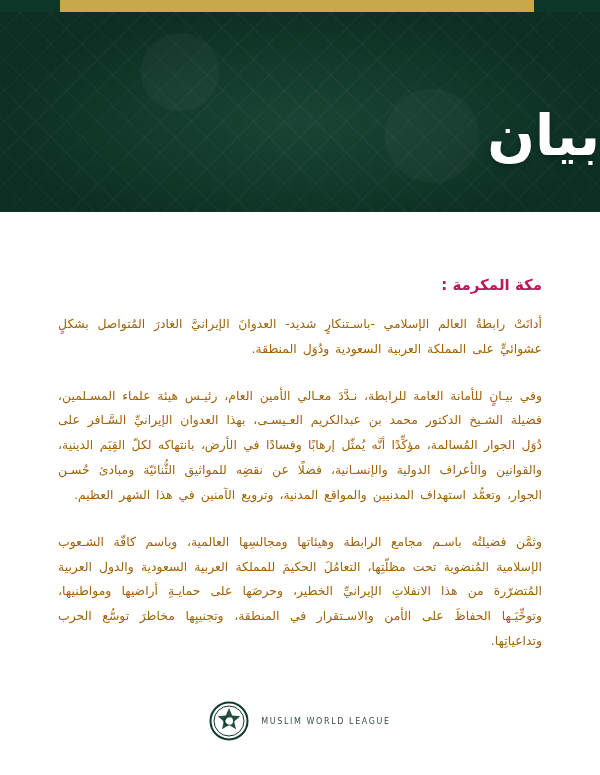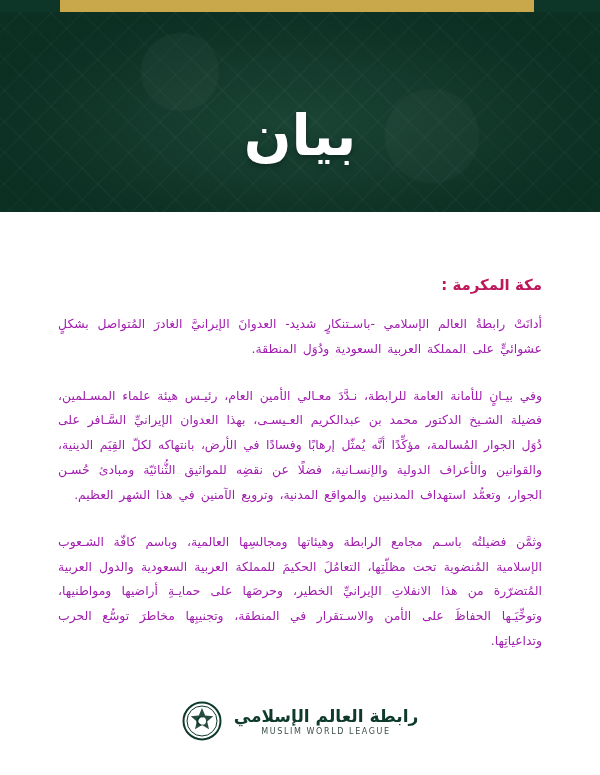--- a/index.html
+++ b/index.html
@@ -59,21 +59,20 @@
   .header .vignette {
     position: absolute;
     inset: 0;
     background: radial-gradient(ellipse at 50% 55%, rgba(255,255,255,0.05) 0%, rgba(0,0,0,0.18) 75%);
   }
   .header-title {
     position: absolute;
     left: 0;
     right: 0;
     top: 96px;
-    text-align: center;
     color: #ffffff;
     font-family: "DejaVu Sans", "Liberation Sans", sans-serif;
     font-size: 56px;
     font-weight: bold;
     letter-spacing: 1px;
     line-height: 1;
     text-shadow: 0 2px 6px rgba(0,0,0,0.35);
   }
   
   .body {
@@ -99,21 +98,21 @@
     right: 58px;
     left: 58px;
     direction: rtl;
   }
   p.para {
     margin: 0 0 22px 0;
     text-align: justify;
     text-align-last: right;
     font-size: 12.4px;
     line-height: 2.0;
-    color: #a21caf;
+    color: #a16207;
     letter-spacing: 0.2px;
     word-spacing: 2px;
   }
   
   .footer {
     position: absolute;
     bottom: 34px;
     left: 0;
     width: 600px;
     text-align: center;
@@ -169,21 +168,20 @@
 
     <div class="paragraphs">
       <p class="para">أدانَتْ رابطةُ العالم الإسلامي -باسـتنكارٍ شديد- العدوانَ الإيرانيَّ الغادرَ المُتواصل بشكلٍ عشوائيٍّ على المملكة العربية السعودية ودُوَل المنطقة.</p>
       <p class="para">وفي بيـانٍ للأمانة العامة للرابطة، نـدَّدَ معـالي الأمين العام، رئيـس هيئة علماء المسـلمين، فضيلة الشـيخ الدكتور محمد بن عبدالكريم العـيسـى، بهذا العدوان الإيرانيِّ السَّـافر على دُوَل الجوار المُسالمة، مؤكِّدًا أنَّه يُمثّل إرهابًا وفسادًا في الأرض، بانتهاكه لكلّ القِيَم الدينية، والقوانين والأعراف الدولية والإنسـانية، فضلًا عن نقضِه للمواثيق الثُّنائيّة ومبادئ حُسـن الجوار، وتعمُّد استهداف المدنيين والمواقع المدنية، وترويع الآمنين في هذا الشهر العظيم.</p>
       <p class="para">وثمَّن فضيلتُه باسـم مجامع الرابطة وهيئاتها ومجالسِها العالمية، وباسم كافّة الشـعوب الإسلامية المُنضوية تحت مظلّتِها، التعامُلَ الحكيمَ للمملكة العربية السعودية والدول العربية المُتضرّرة من هذا الانفلاتِ الإيرانيِّ الخطير، وحرصَها على حمايـةِ أراضيها ومواطنيها، وتوخِّيَـها الحفاظَ على الأمن والاسـتقرار في المنطقة، وتجنيبِها مخاطرَ توسُّع الحرب وتداعياتِها.</p>
     </div>
 
     <div class="footer">
       <div class="footer-row">
         <div class="wordmark">
-          <div class="ar">رابطة العالم الإسلامي</div>
           <div class="en">MUSLIM WORLD LEAGUE</div>
         </div>
         <span class="emblem">
           <svg viewBox="0 0 40 40" width="40" height="40" aria-hidden="true">
             <circle cx="20" cy="20" r="18.5" fill="none" stroke="#0e3a2a" stroke-width="2"></circle>
             <circle cx="20" cy="20" r="15" fill="none" stroke="#0e3a2a" stroke-width="1"></circle>
             <path d="M20 7 L23.2 14.5 L31.2 15.2 L25.2 20.4 L27 28.2 L20 24.1 L13 28.2 L14.8 20.4 L8.8 15.2 L16.8 14.5 Z" fill="#0e3a2a" opacity="0.9"></path>
             <circle cx="20" cy="20" r="4" fill="#ffffff"></circle>
             <path d="M22 17 a3.6 3.6 0 1 0 0 6 a4.4 4.4 0 1 1 0 -6 Z" fill="#0e3a2a"></path>
           </svg>

